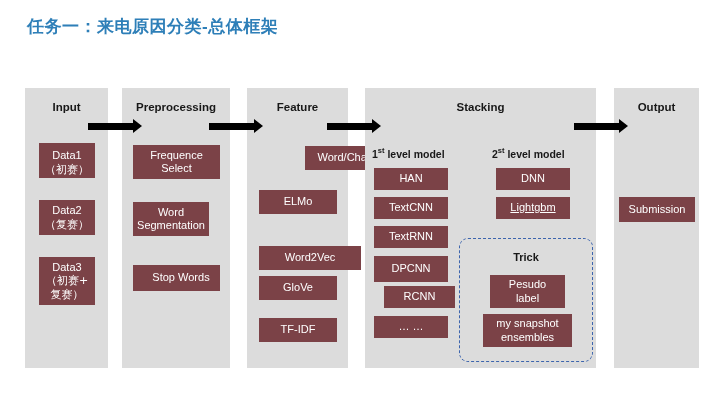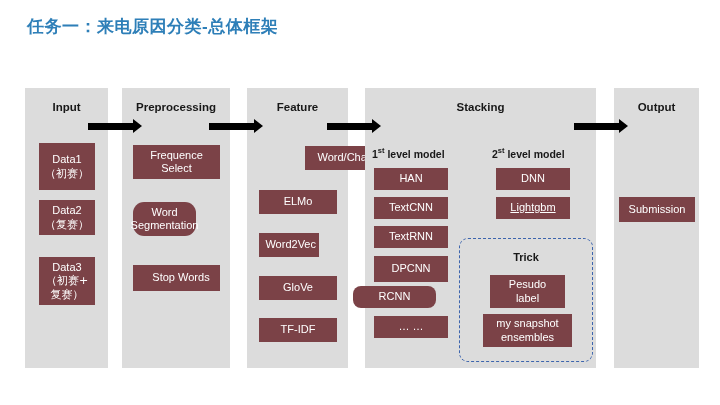--- a/index.html
+++ b/index.html
@@ -89,54 +89,54 @@
     justify-content: center;
     text-align: center;
     font-size: 11px;
     line-height: 1.22;
     box-sizing: border-box;
     padding: 2px 3px;
   }
   .box .cn { font-family: "DejaVu Sans", sans-serif; }
 
   
-  #box-data1 { left: 39px; top: 143px; width: 56px; height: 47px; }
+  #box-data1 { left: 39px; top: 143px; width: 56px; height: 35px; align-items: flex-end; }
   #box-data2 { left: 39px; top: 200px; width: 56px; height: 35px; }
   #box-data3 { left: 39px; top: 257px; width: 56px; height: 48px; }
 
   
   #box-freq   { left: 133px; top: 145px; width: 87px; height: 34px; }
-  #box-wordseg{ left: 133px; top: 202px; width: 63px; height: 34px; border-radius: 11px; }
+  #box-wordseg{ left: 133px; top: 202px; width: 76px; height: 34px; }
   #box-stopw  { left: 133px; top: 265px; width: 87px; height: 26px; padding-left: 12px; }
 
   
   #box-wordchar { left: 259px; top: 146px; width: 78px; height: 24px; margin-left: 46px; }
   #box-elmo     { left: 259px; top: 190px; width: 78px; height: 24px; }
-  #box-w2v      { left: 259px; top: 233px; width: 60px; height: 24px; justify-content: flex-end; }
+  #box-w2v      { left: 259px; top: 246px; width: 102px; height: 24px; }
   #box-glove    { left: 259px; top: 276px; width: 78px; height: 24px; }
   #box-tfidf    { left: 259px; top: 318px; width: 78px; height: 24px; }
 
   
   .level-title {
     position: absolute;
     font-size: 10.5px;
     font-weight: bold;
     color: #181818;
     white-space: nowrap;
   }
   #level1-title { left: 372px; top: 146px; }
   #level2-title { left: 492px; top: 146px; }
   .level-title sup { font-size: 7.5px; }
 
   
   #box-han     { left: 374px; top: 168px; width: 74px; height: 22px; }
   #box-textcnn { left: 374px; top: 197px; width: 74px; height: 22px; align-items: center; }
   #box-textrnn { left: 374px; top: 226px; width: 74px; height: 22px; }
   #box-dpcnn   { left: 374px; top: 256px; width: 74px; height: 26px; }
-  #box-rcnn    { left: 353px; top: 286px; width: 83px; height: 22px; border-radius: 8px; }
+  #box-rcnn    { left: 384px; top: 286px; width: 71px; height: 22px; }
   #box-dots    { left: 374px; top: 316px; width: 74px; height: 22px; }
 
   
   #box-dnn      { left: 496px; top: 168px; width: 74px; height: 22px; }
   #box-lightgbm { left: 496px; top: 197px; width: 74px; height: 22px; text-decoration: underline; }
 
   
   #trick-group {
     position: absolute;
     left: 459px;

